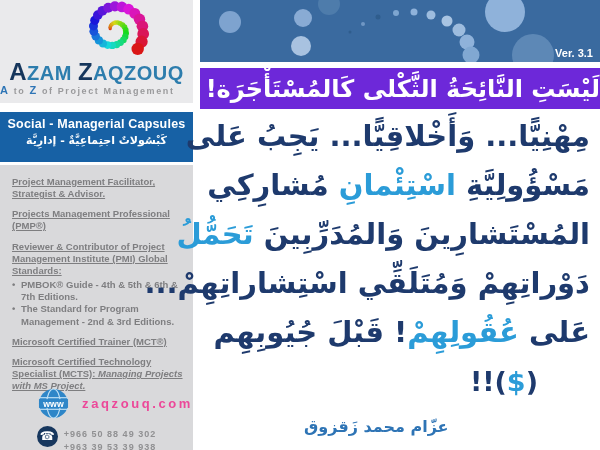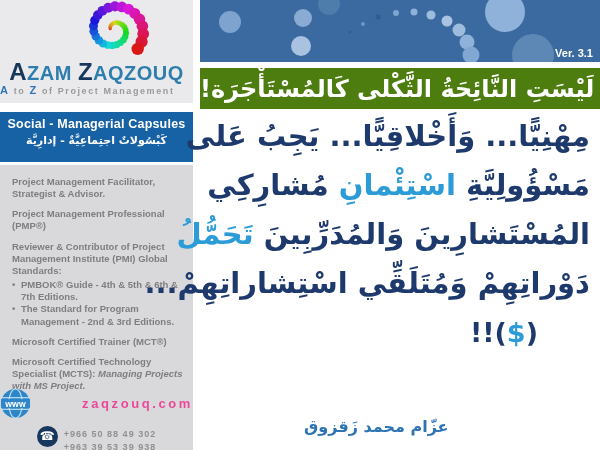--- a/index.html
+++ b/index.html
@@ -17,39 +17,39 @@
     font-weight:bold;font-size:9px;letter-spacing:1.6px;color:#9a9a9c;white-space:nowrap;}
   .brand-tagline .blue{color:#2e75b6;font-size:11px;}
   .banner{position:absolute;left:0;top:112px;width:193px;height:50px;background:#1761a5;
     color:#fff;text-align:center;}
   .banner-en{font-weight:bold;font-size:12.5px;padding-top:5px;letter-spacing:.2px;}
   .banner-ar{font-family:"DejaVu Sans",sans-serif;font-weight:bold;font-size:11px;
     direction:rtl;margin-top:3px;}
   .creds{position:absolute;left:0;top:165px;width:193px;height:285px;background:#d9d9db;
     box-sizing:border-box;padding:11px 10px 0 12px;color:#7e7e80;
     font-weight:bold;font-size:9.5px;line-height:1.28;}
-  .creds p{margin:0 0 8px 0;}
+  .creds p{margin:0 0 8px 0;text-decoration:underline;}
   .creds ul{margin:0 0 8px 0;padding:0;list-style:none;}
   .creds li{padding-left:9px;position:relative;}
   .creds li::before{content:"\2022";position:absolute;left:0;top:0;}
   .cred-italic{font-style:italic;}
   .web-row{position:absolute;left:0;top:388px;width:193px;display:flex;
-    align-items:center;justify-content:space-between;gap:13px;}
+    align-items:center;justify-content:flex-end;gap:13px;}
   .globe{width:31px;height:31px;flex:0 0 auto;}
   .site-text{font-weight:bold;font-size:13px;letter-spacing:2.6px;color:#ec4899;}
   .phone-block{position:absolute;left:0;top:426px;width:193px;display:flex;
     justify-content:center;gap:6px;}
   .phone-badge{width:21px;height:21px;border-radius:50%;background:#17375e;color:#fff;
     font-size:12px;line-height:21px;text-align:center;flex:0 0 auto;}
   .phone-nums{font-weight:bold;font-size:9px;letter-spacing:1px;color:#909092;line-height:1.45;padding-top:2px;}
   
   .bubble-header{position:absolute;left:200px;top:0;width:400px;height:62px;background:#3a6a9f;overflow:hidden;}
   .version{position:absolute;right:7px;bottom:3px;color:#ffffff;font-weight:bold;font-size:11px;}
-  .headline-bar{position:absolute;left:200px;top:68px;width:400px;height:41px;background:#4d7c0f;
-    display:flex;align-items:center;justify-content:flex-start;}
+  .headline-bar{position:absolute;left:200px;top:68px;width:400px;height:41px;background:#6d28d9;
+    display:flex;align-items:center;justify-content:flex-end;}
   .headline-ar{font-family:"DejaVu Sans",sans-serif;direction:rtl;color:#ffffff;
     font-weight:bold;font-size:24px;white-space:nowrap;}
   .arabic-paragraph{position:absolute;left:200px;top:112px;width:390px;
     direction:rtl;text-align:right;font-family:"DejaVu Sans",sans-serif;
     font-weight:bold;font-size:29px;line-height:49px;color:#1e3a6d;}
   .arabic-paragraph .hl{color:#2b9cd8;}
   .bt-line{white-space:nowrap;}
   .bt-line.dollar{direction:ltr;unicode-bidi:bidi-override;text-align:right;
     padding-left:0;padding-right:52px;font-size:27px;}
   .signature{position:absolute;left:304px;top:417px;font-family:"DejaVu Sans",sans-serif;
@@ -101,21 +101,21 @@
   <div class="brand-tagline"><span class="blue">A</span><span> to </span><span class="blue">Z</span><span> of Project Management</span></div>
 </div>
 
 <div class="banner">
   <div class="banner-en">Social - Managerial Capsules</div>
   <div class="banner-ar">كَبْسُولاتٌ اجتِماعِيَّةٌ - إدارِيَّة</div>
 </div>
 
 <div class="creds">
   <p>Project Management Facilitator, Strategist &amp; Advisor.</p>
-  <p>Project Management Professional (PMP®)</p>
+  <p>Projects Management Professional (PMP®)</p>
   <p style="margin-bottom:2px">Reviewer &amp; Contributor of Project Management Institute (PMI) Global Standards:</p>
   <ul>
     <li>PMBOK® Guide - 4th &amp; 5th &amp; 6th &amp; 7th Editions.</li>
     <li>The Standard for Program Management - 2nd &amp; 3rd Editions.</li>
   </ul>
   <p>Microsoft Certified Trainer (MCT®)</p>
   <p><span>Microsoft Certified Technology Specialist (MCTS): </span><span class="cred-italic">Managing Projects with MS Project.</span></p>
 </div>
 
 <div class="web-row">
@@ -162,16 +162,17 @@
 
 <div class="headline-bar">
   <div class="headline-ar">لَيْسَتِ النَّائِحَةُ الثَّكْلى كَالمُسْتَأْجَرَة!</div>
 </div>
 
 <div class="arabic-paragraph">
     <div class="bt-line"><span>مِهْنِيًّا... وَأَخْلاقِيًّا... يَجِبُ عَلى</span></div>
     <div class="bt-line"><span>مَسْؤُولِيَّةِ </span><span class="hl">اسْتِئْمانِ</span><span> مُشارِكِي</span></div>
     <div class="bt-line"><span>المُسْتَشارِينَ وَالمُدَرِّبِينَ </span><span class="hl">تَحَمُّلُ</span></div>
     <div class="bt-line"><span>دَوْراتِهِمْ وَمُتَلَقِّي اسْتِشاراتِهِمْ...</span></div>
+    <div class="bt-line"><span>عَلى </span><span class="hl">عُقُولِهِمْ</span><span>! قَبْلَ جُيُوبِهِم</span></div>
     <div class="bt-line dollar"><span>!!(</span><span class="hl">$</span><span>)</span></div>
   </div>
 
 <div class="signature">عزّام محمد زَقزوق</div>
 
 </body></html>

